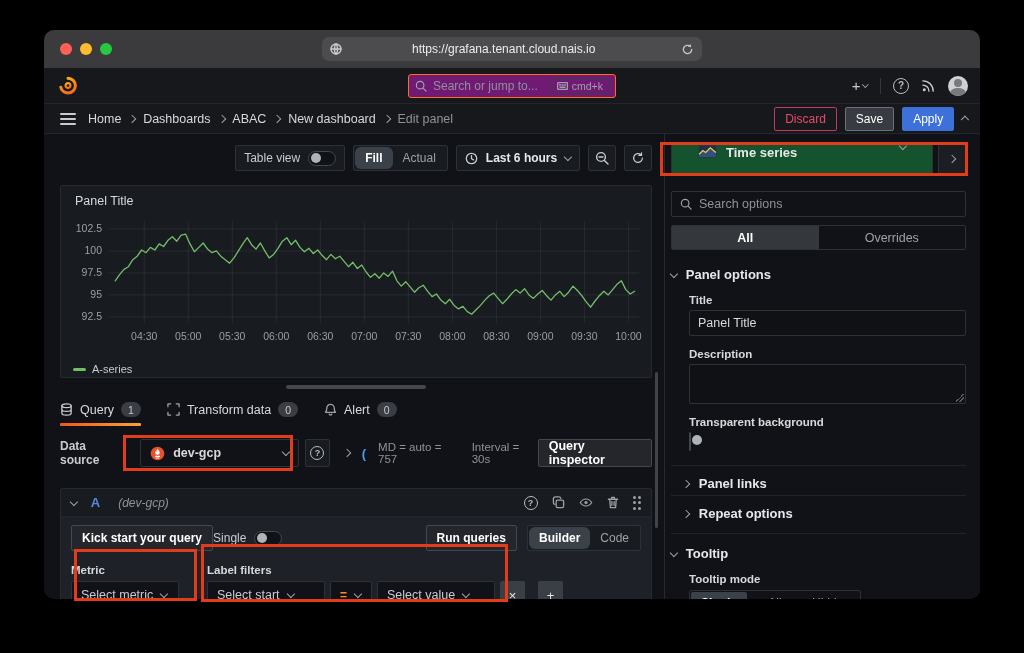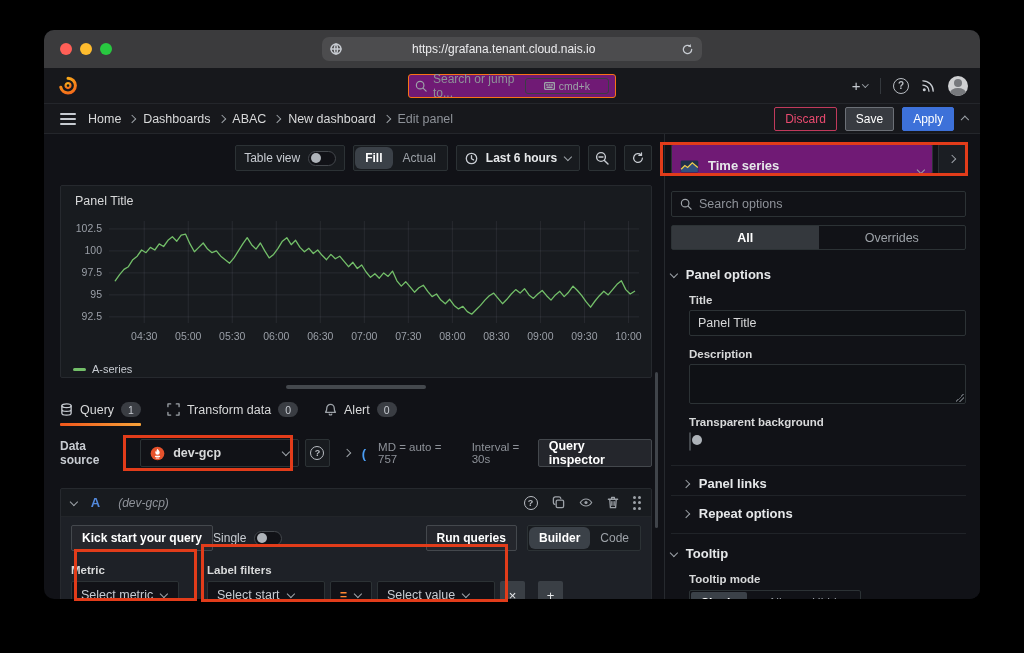--- a/index.html
+++ b/index.html
@@ -25,21 +25,21 @@
 
   
   .topnav { height: 36px; background: #17181c; border-bottom: 1px solid #24262b;
     flex: none; position: relative; display: flex; align-items: center; }
   .logo { margin-left: 14px; display: flex; }
   .searchbox { position: absolute; left: 50%; transform: translateX(-50%);
     width: 208px; height: 24px; background: #701a75; border: 1px solid #f97316;
     border-radius: 3px; display: flex; align-items: center; padding: 0 6px;
     color: #8e9299; font-size: 12px; gap: 6px; }
   .kbd-badge { margin-left: auto; border: 1px solid #3a3e44; border-radius: 3px;
-    padding: 1px 18px; font-size: 10.5px; color: #9da2a8; display: flex; align-items: center; gap: 4px; }
+    padding: 1px 5px; font-size: 10.5px; color: #9da2a8; display: flex; align-items: center; gap: 4px; }
   .nav-right { position: absolute; right: 12px; display: flex; align-items: center; gap: 12px; }
   .nav-right .divider { width: 1px; height: 16px; background: #34383d; }
   .plus-btn { color: #c7cbd1; font-size: 15px; display: flex; align-items: center; gap: 3px; }
   .help-circle { width: 16px; height: 16px; border: 1.5px solid #b9bdc3; border-radius: 50%;
     color: #b9bdc3; font-size: 10px; font-weight: bold; display: flex; align-items: center; justify-content: center; }
   .avatar { width: 20px; height: 20px; border-radius: 50%; background: #cfd0d2; overflow: hidden; position: relative; }
   .avatar::before { content: ""; position: absolute; left: 6px; top: 3px; width: 8px; height: 8px;
     border-radius: 50%; background: #77797d; }
   .avatar::after { content: ""; position: absolute; left: 2px; top: 12px; width: 16px; height: 10px;
     border-radius: 50% 50% 0 0; background: #77797d; }
@@ -140,22 +140,22 @@
   .q-row2 { margin-top: 13px; display: flex; gap: 28px; }
   .field-label { font-size: 11.5px; font-weight: bold; color: #d8d9da; margin-bottom: 5px; }
   .filters-line { display: flex; align-items: center; gap: 5px; }
   .mini-btn { width: 25px; height: 28px; background: #3a3f45; border-radius: 2px; color: #e6e8ea;
     font-size: 13px; display: flex; align-items: center; justify-content: center; }
   .op { color: #ff8833; font-weight: bold; font-size: 12px; }
 
   
   .sidebar { flex: 1; border-left: 1px solid #26292e; padding: 0 14px 0 6px; background: #111217; }
   .vis-row { margin-top: 10px; display: flex; gap: 5px; height: 30px; }
-  .vis-select { flex: 1; height: 30px; background: #701a75; border: 1px solid #2c3235;
-    border-radius: 2px; display: flex; align-items: flex-end; gap: 9px; padding: 0 8px;
+  .vis-select { flex: 1; height: 30px; background: #14532d; border: 1px solid #2c3235;
+    border-radius: 2px; display: flex; align-items: flex-start; gap: 9px; padding: 0 26px;
     color: #e6e8ea; font-size: 13px; font-weight: bold; }
   .vis-select .grow { flex: 1; }
   .vis-collapse { width: 28px; height: 30px; border: 1px solid #2c3235; background: #1b1e23;
     border-radius: 2px; display: flex; align-items: center; justify-content: center; }
   .opt-search { margin-top: 17px; height: 26px; border: 1px solid #2c3235; background: #111217;
     border-radius: 2px; display: flex; align-items: center; gap: 7px; padding: 0 8px; }
   .opt-search input { background: transparent; border: 0; outline: none; color: #c7cbd1;
     font-size: 12.5px; width: 100%; font-family: inherit; }
   .opt-search input::placeholder { color: #8e9299; }
   .radio-tabs { margin-top: 8px; height: 25px; border: 1px solid #2c3235; border-radius: 2px;

